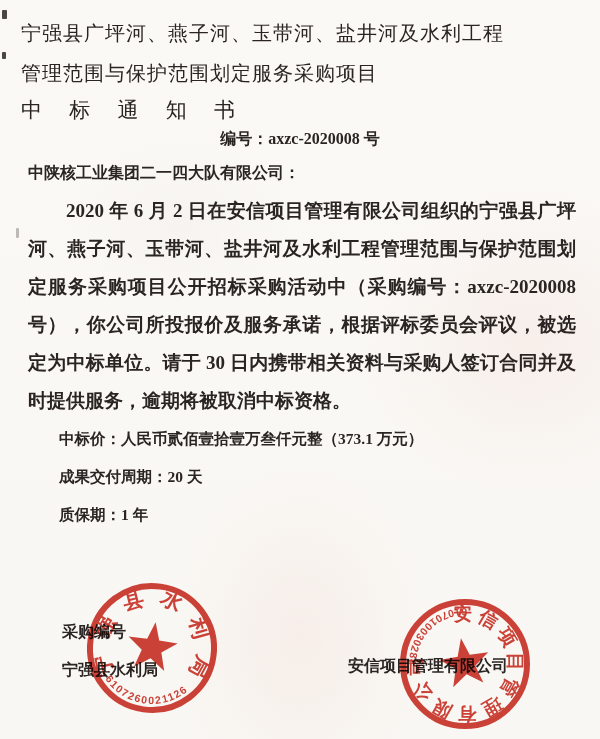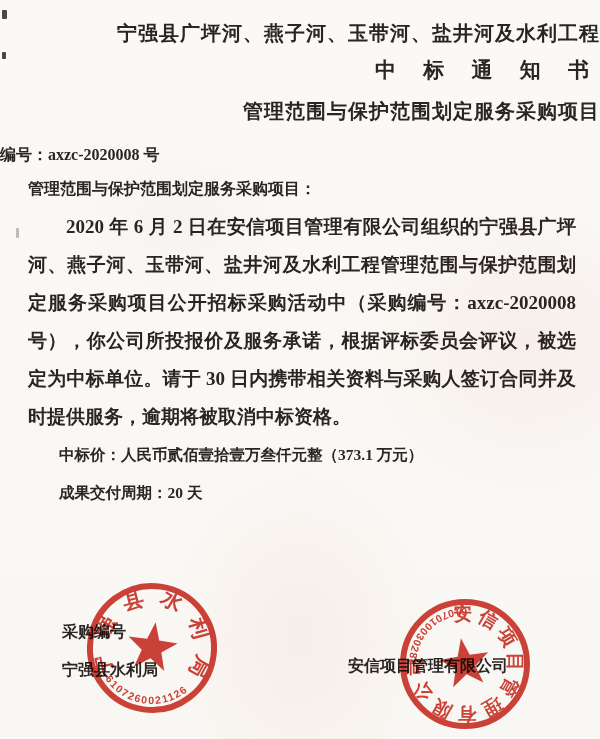--- a/index.html
+++ b/index.html
@@ -13,39 +13,39 @@
     color: #2a2523;
     background:
       radial-gradient(240px 220px at 88% 46%, rgba(228,178,170,.14), transparent 70%),
       radial-gradient(180px 240px at 50% 86%, rgba(233,188,180,.16), transparent 70%),
       radial-gradient(160px 120px at 30% 30%, rgba(210,205,200,.10), transparent 70%),
       linear-gradient(#fbf9f6, #f9f7f3);
     font-family: "Liberation Serif", "DejaVu Serif", serif;
     -webkit-font-smoothing: antialiased;
   }
   .title {
-    text-align: right;
+    text-align: left;
     font-size: 20px;
-    font-weight: 700;
+    font-weight: 400;
     line-height: 26px;
     letter-spacing: 1px;
+    padding-left: 21px;
   }
   .title-2 { margin-top: 14px; }
   .title-3 {
     margin-top: 10px;
     font-size: 21px;
     line-height: 28px;
     letter-spacing: 11px;
   }
   .doc-number {
-    text-align: left;
+    text-align: center;
     font-size: 16px;
     font-weight: 600;
     line-height: 30px;
-    margin-top: 16px;
   }
   .addressee {
     margin: 0 24px 0 28px;
     font-size: 16px;
     font-weight: 600;
     line-height: 38px;
   }
   .para {
     margin: 0 24px 0 28px;
     font-size: 19px;
@@ -90,31 +90,32 @@
 </head>
 <body>
 
 <div class="page">
 
   <div class="speck speck-1"></div>
   <div class="speck speck-2"></div>
   <div class="speck speck-3"></div>
 
   <div class="title title-1">宁强县广坪河、燕子河、玉带河、盐井河及水利工程</div>
+  <div class="title title-2">管理范围与保护范围划定服务采购项目</div>
   <div class="title title-3">中 标 通 知 书</div>
-  <div class="title title-2">管理范围与保护范围划定服务采购项目</div>
 
   <div class="doc-number">编号：axzc-2020008 号</div>
 
-  <div class="addressee">管理范围与保护范围划定服务采购项目：</div>
+  <div class="addressee">中陕核工业集团二一四大队有限公司：</div>
 
   <p class="para">2020 年 6 月 2 日在安信项目管理有限公司组织的宁强县广坪河、燕子河、玉带河、盐井河及水利工程管理范围与保护范围划定服务采购项目公开招标采购活动中（采购编号：axzc-2020008 号），你公司所投报价及服务承诺，根据评标委员会评议，被选定为中标单位。请于 30 日内携带相关资料与采购人签订合同并及时提供服务，逾期将被取消中标资格。</p>
 
   <div class="fact-line">中标价：人民币贰佰壹拾壹万叁仟元整（373.1 万元）</div>
   <div class="fact-line">成果交付周期：20 天</div>
+  <div class="fact-line">质保期：1 年</div>
 
   <div class="sig issuer-label">采购编号</div>
   <div class="sig issuer-name">宁强县水利局</div>
   <div class="sig agency-name">安信项目管理有限公司</div>
 
   <svg class="seal seal-left" viewBox="0 0 150 150" aria-hidden="true">
     <g transform="rotate(8 75 75)">
       <circle cx="75" cy="75" r="62" fill="none" stroke-width="6" stroke="#c9291d"></circle>
       <path id="lt-arc" d="M 43.9 106.1 A 44 44 0 1 1 106.1 106.1" fill="none"></path>
       <path id="lt-code" d="M 29.1 107.1 A 56 56 0 0 0 120.9 107.1" fill="none"></path>

